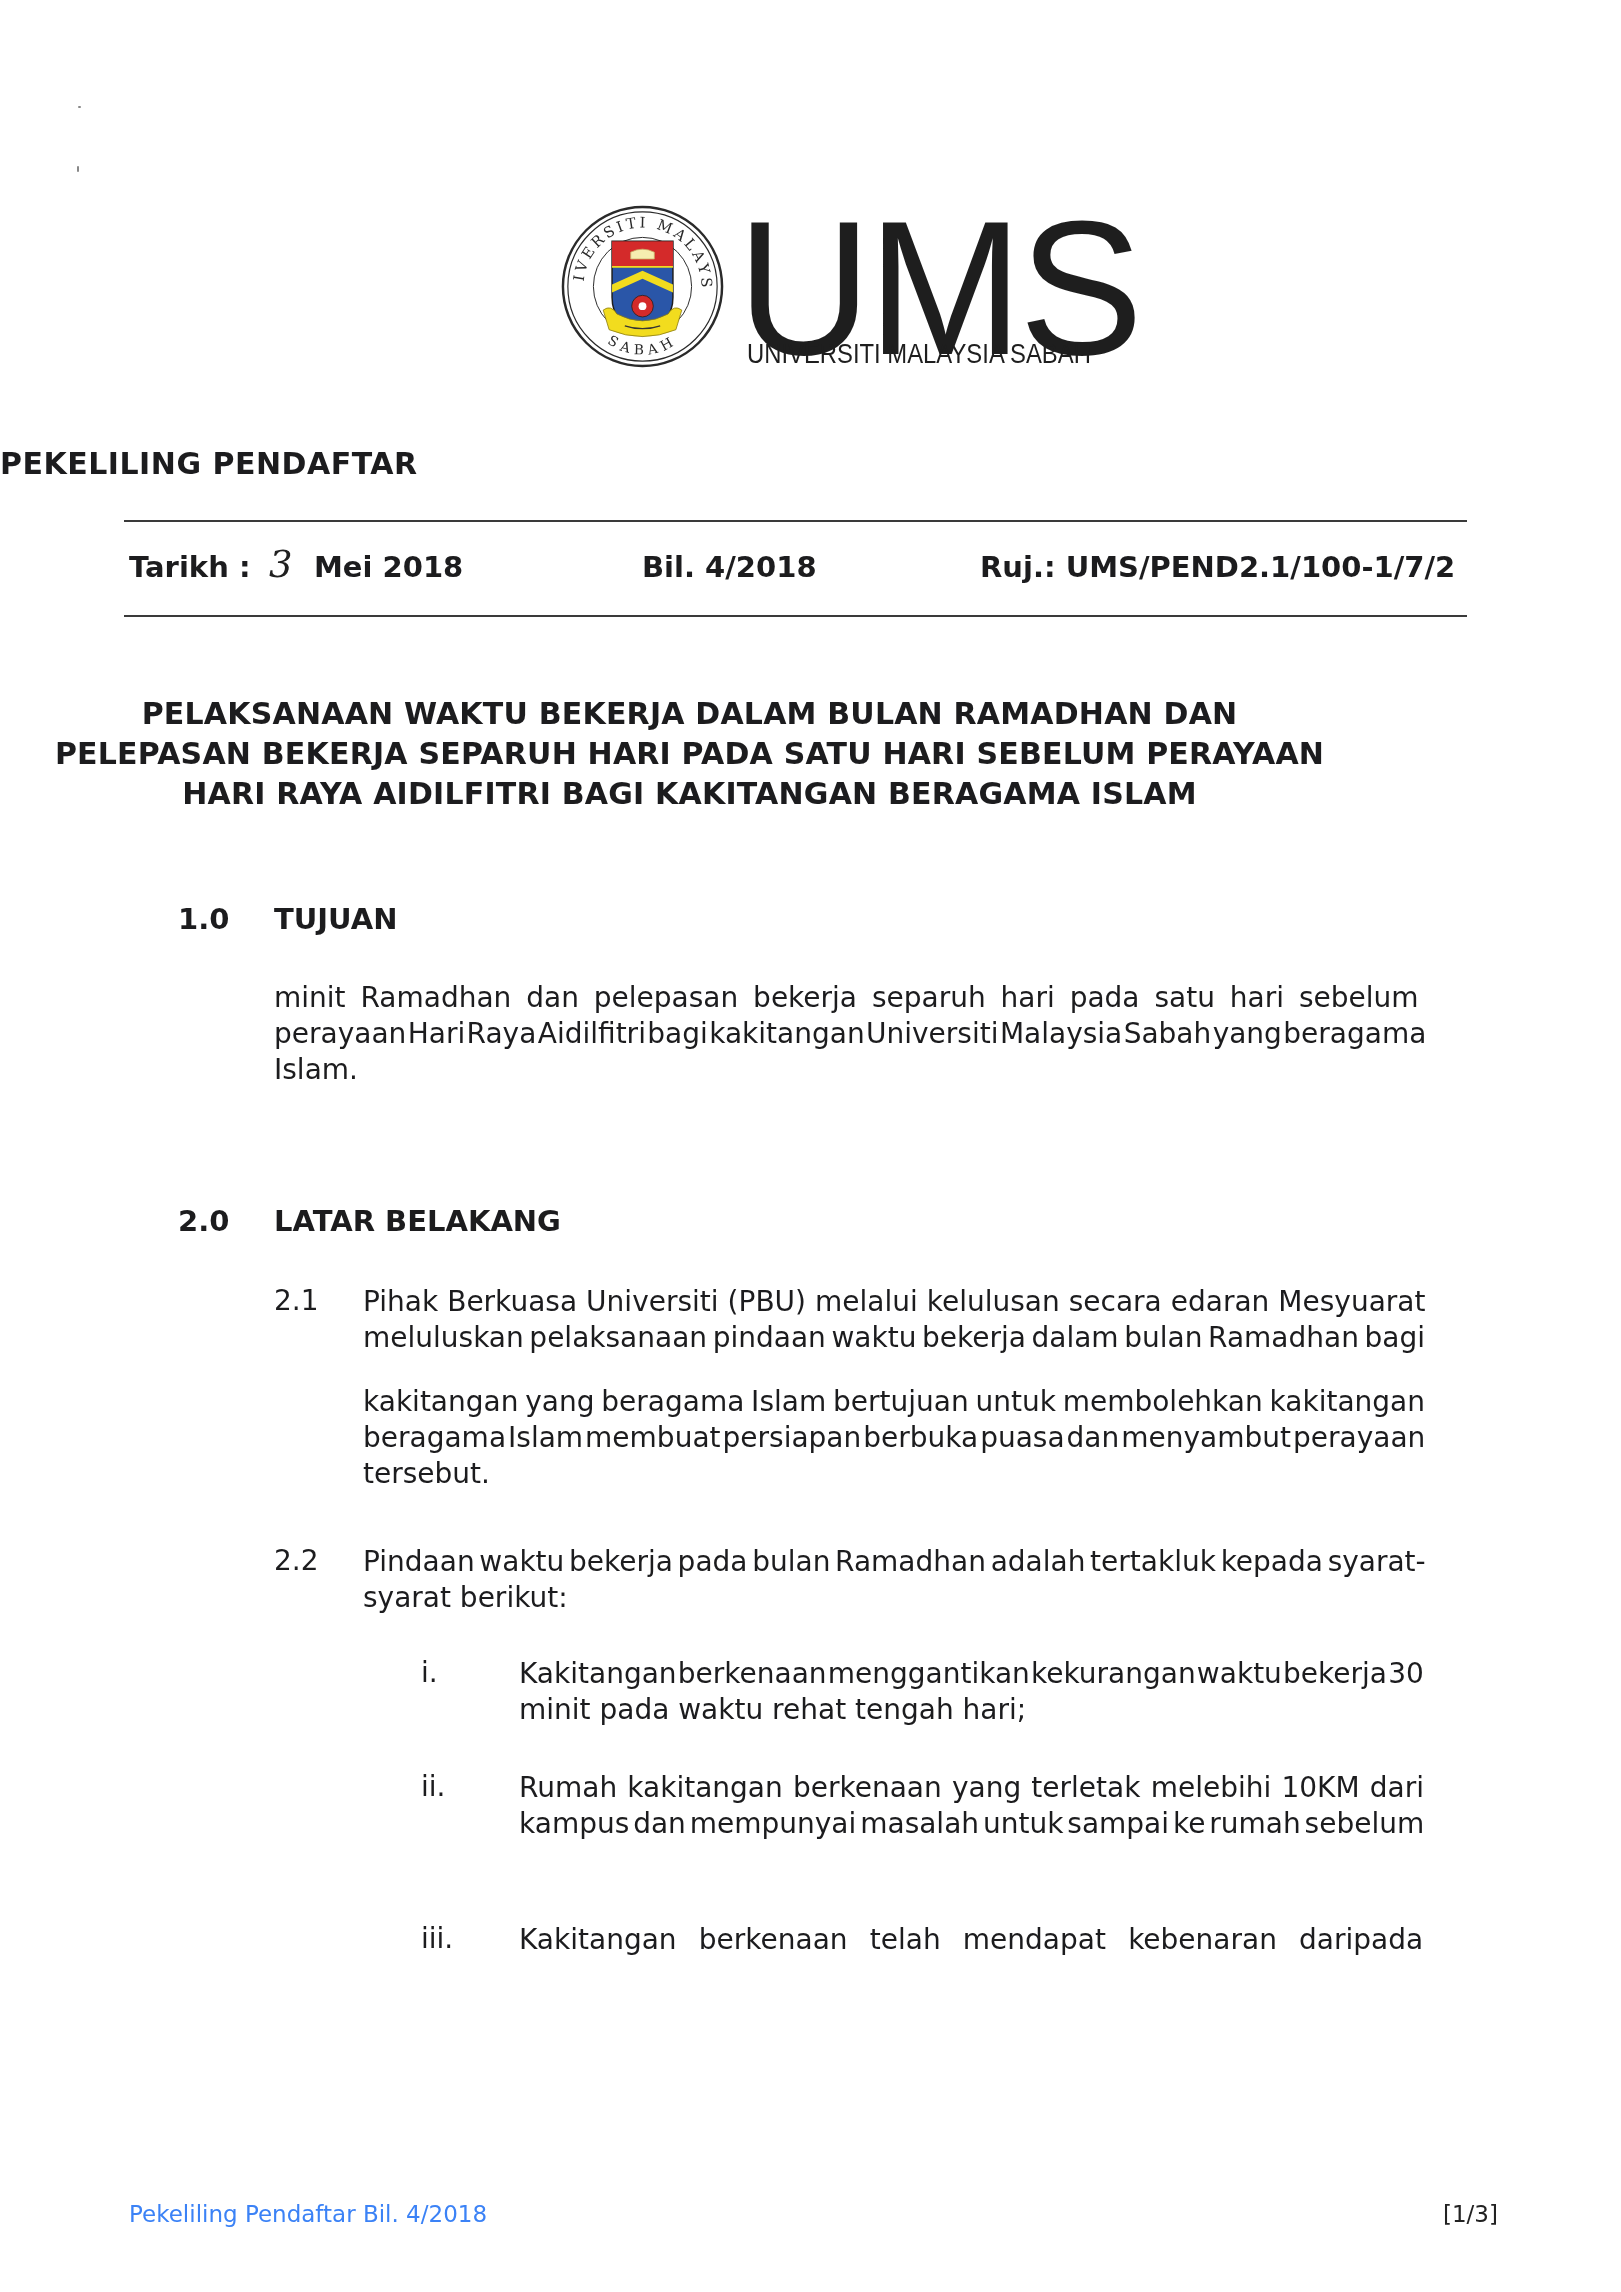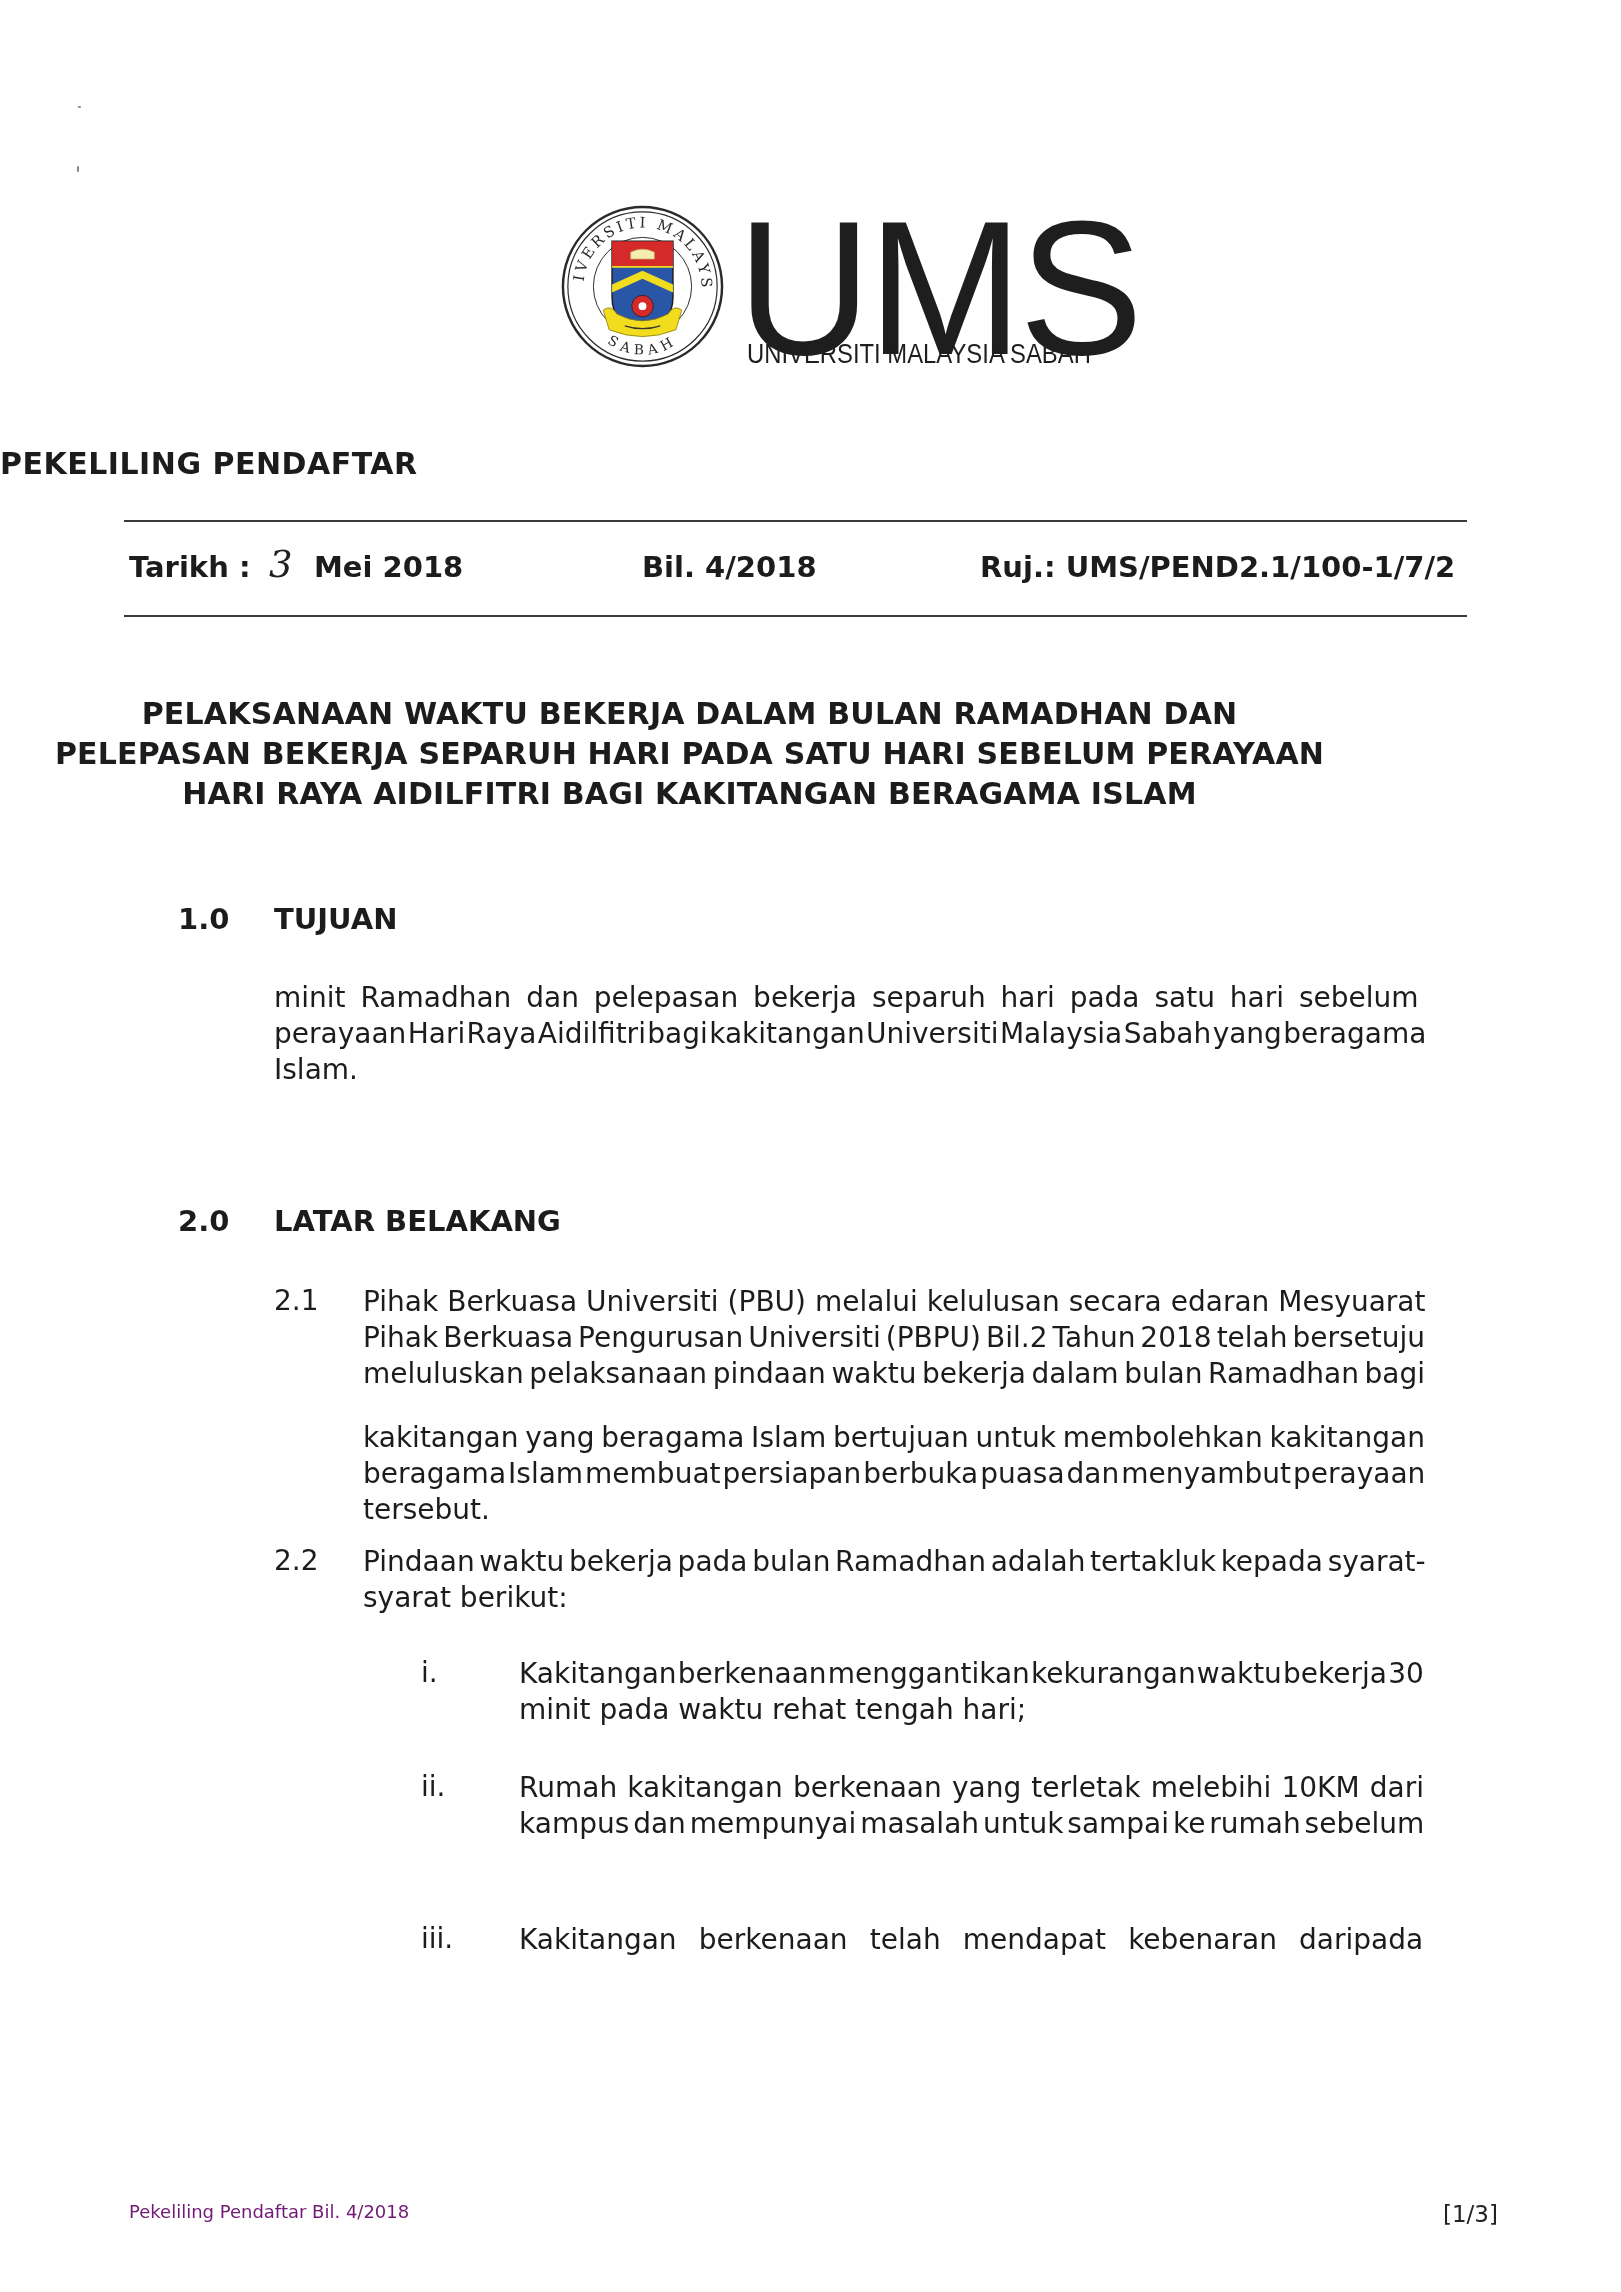--- a/index.html
+++ b/index.html
@@ -52,21 +52,21 @@
   #sub22-para { left: 363px; top: 1544px; width: 1056px; }
 
   .roman { position: absolute; font-size: 28px; left: 421px; }
   #item-i-num { top: 1656px; }
   #item-i-text { left: 519px; top: 1656px; width: 899px; }
   #item-ii-num { top: 1770px; }
   #item-ii-text { left: 519px; top: 1770px; width: 899px; }
   #item-iii-num { top: 1922px; }
   #item-iii-text { left: 519px; top: 1922px; width: 899px; }
 
-  #footer-left { left: 129px; top: 2201px; font-size: 18px; color: #701a75; }
+  #footer-left { left: 129px; top: 2201px; font-size: 23px; color: #3b82f6; }
   #footer-page { left: 1443px; top: 2201px; font-size: 23px; color: #222; }
 
   .speck { position: absolute; background: #888; border-radius: 1px; }
 </style>
 </head>
 <body>
 
 <div class="speck" style="left:78px;top:106px;width:2.9px;height:2px;"></div>
 <div class="speck" style="left:77px;top:166px;width:2px;height:5.9px;"></div>
 
@@ -131,21 +131,20 @@
   </div>
 </div>
 
 <div>
   <div id="sec2-num" class="abs sec-num">2.0</div>
   <div id="sec2-title" class="abs sec-title">LATAR BELAKANG</div>
 
   <div id="sub21-num" class="sub-num">2.1</div>
   <div id="sub21-para" class="para">
     <span class="ln" style="white-space: nowrap; display: block; word-spacing: 0.1px;">Pihak Berkuasa Universiti (PBU) melalui kelulusan secara edaran Mesyuarat</span>
-    <span class="ln" style="white-space: nowrap; display: block; word-spacing: -3.9px;">Pihak Berkuasa Pengurusan Universiti (PBPU) Bil.2 Tahun 2018 telah bersetuju</span>
     <span class="ln" style="white-space: nowrap; display: block; word-spacing: -3.3px;">meluluskan pelaksanaan pindaan waktu bekerja dalam bulan Ramadhan bagi</span>
     <span class="ln" style="white-space: nowrap; display: block; word-spacing: -2.1px; margin-top: 28px;">kakitangan yang beragama Islam bertujuan untuk membolehkan kakitangan</span>
     <span class="ln" style="white-space: nowrap; display: block; word-spacing: -6.9px;">beragama Islam membuat persiapan berbuka puasa dan menyambut perayaan</span>
     <span class="ln last">tersebut.</span>
   </div>
 
   <div id="sub22-num" class="sub-num">2.2</div>
   <div id="sub22-para" class="para">
     <span class="ln" style="white-space: nowrap; display: block; word-spacing: -4.2px;">Pindaan waktu bekerja pada bulan Ramadhan adalah tertakluk kepada syarat-</span>
     <span class="ln last">syarat berikut:</span>

